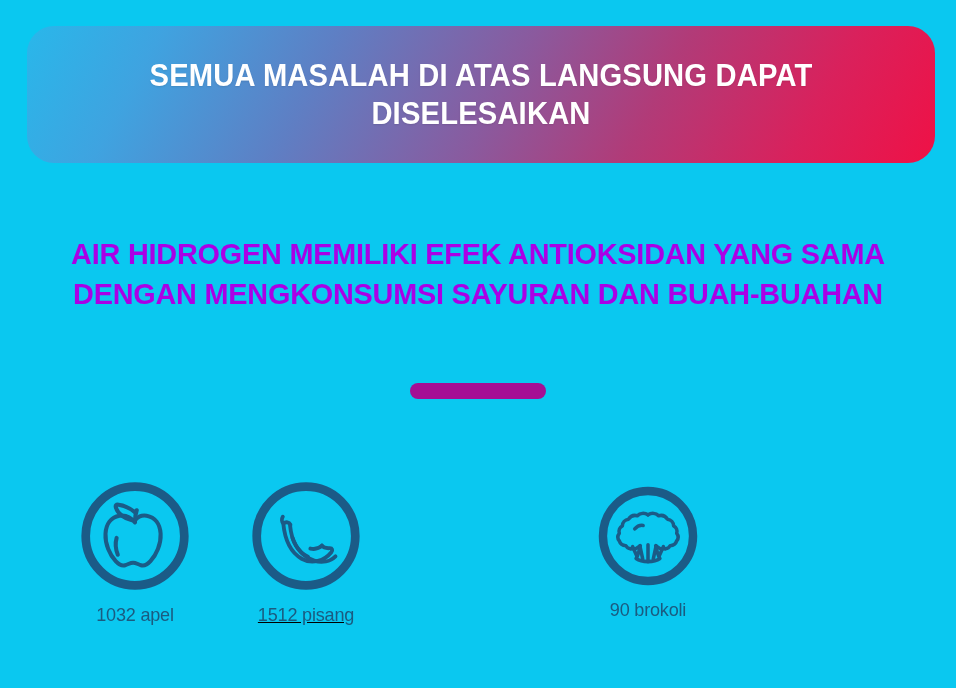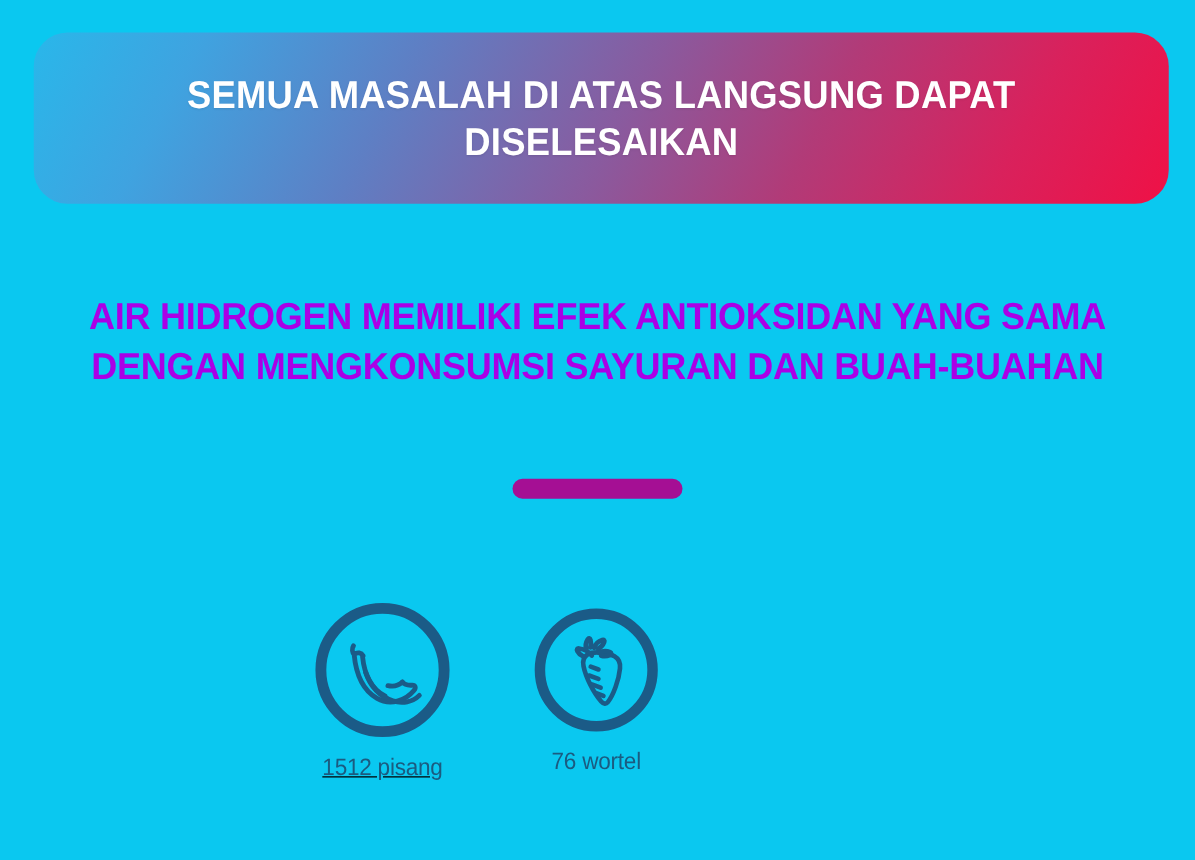--- a/index.html
+++ b/index.html
@@ -122,45 +122,59 @@
 <div class="banner">
   <div class="banner-title">SEMUA MASALAH DI ATAS LANGSUNG DAPAT DISELESAIKAN</div>
 </div>
 
 <div class="headline">AIR HIDROGEN MEMILIKI EFEK ANTIOKSIDAN YANG SAMA DENGAN MENGKONSUMSI SAYURAN DAN BUAH-BUAHAN</div>
 
 <div class="divider"></div>
 
 <div class="icon-row">
 
+  <div class="icon-item ic1">
+    <svg class="icon-circle" viewBox="0 0 120 120">
+      <circle cx="60" cy="60" r="51" fill="none" stroke="#1b5b87" stroke-width="9"></circle>
+      <g fill="none" stroke="#1b5b87" stroke-width="4.2" stroke-linecap="round" stroke-linejoin="round">
+        <path d="M60 46c-4-5-10-8-16-7-9 1.5-14 9-14.5 18.5-0.6 11 4.5 22 10.5 28.5 3.2 3.5 6.8 5 9.8 4.2 3-0.8 5.4-2.6 8.2-2.6 2.8 0 5.2 1.8 8.2 2.6 3 0.8 6.6-0.7 9.8-4.2 6-6.5 11.1-17.5 10.5-28.5C85.9 48 80.9 40.5 72 39c-5-0.8-9 1-12 4.6"></path>
+        <path d="M60 45c0-4 0.6-8.2 1.8-11.6"></path>
+        <path d="M60.5 36c-4.5-4-11-7.6-17.5-8.4-2.6-0.3-3.4 0.6-2.8 2.8 1.8 6.4 9 12 16.6 13.2"></path>
+        <path d="M41 62c-1.6 5.4-1.2 11.4 1.2 17.4"></path>
+      </g>
+    </svg>
+    <div class="icon-label">1032 apel</div>
+  </div>
 
   <div class="icon-item ic2">
     <svg class="icon-circle" viewBox="0 0 120 120">
       <circle cx="60" cy="60" r="51" fill="none" stroke="#1b5b87" stroke-width="9"></circle>
       <g fill="none" stroke="#1b5b87" stroke-width="4" stroke-linecap="round" stroke-linejoin="round">
         <path d="M36 40c-1.5 2.5-1 5.5 0.5 7 1.5 16 7.5 30 19 36.5 11 6.2 23.5 2 30.5-6.5 2-2.4 1.2-4.6-1.8-4.4-3.4 0.2-6.2-0.6-7.8-2.6"></path>
         <path d="M36.5 47c2.8-2 6-1.4 7.4 1.2"></path>
         <path d="M43.5 49c1.4 14.5 7.5 27 18.5 32.5"></path>
         <path d="M46 62c4 11.5 12 20 22.5 23.5 8 2.7 16.5 1 22-4.5"></path>
         <path d="M76.5 70c-3 2.8-7.5 4-12 3"></path>
       </g>
     </svg>
     <div class="icon-label">1512 pisang</div>
   </div>
 
-  <div class="icon-item ic3">
+
+  <div class="icon-item ic4">
     <svg class="icon-circle small" viewBox="0 0 120 120">
       <circle cx="60" cy="60" r="51" fill="none" stroke="#1b5b87" stroke-width="9.5"></circle>
-      <g fill="none" stroke="#1b5b87" stroke-width="4.2" stroke-linecap="round" stroke-linejoin="round">
-        <path d="M52 46c-3 2-4.5 6-3.5 10.5 2 10 9 24 16 32 2.2 2.5 4.4 2.6 6 0.6 5-6.4 10-20 11-30.5 0.5-5-1.5-9-5-11-6-3.5-19-5-24.5-1.6z"></path>
-        <path d="M56 47c-2.5-3.5-7-6-11.5-6.5-1.8-0.2-2.4 0.8-1.6 2.4 1 2 2.8 3.6 5 4.6"></path>
-        <path d="M51 41.5c-1-3.2-0.5-6.6 1.2-9.2 0.9-1.4 2.1-1.2 2.6 0.4 0.7 2.2 0.6 4.6-0.2 6.8"></path>
-        <path d="M58 40c1.2-3.5 4-6.2 7.4-7.2 1.6-0.5 2.4 0.5 1.8 2-1 2.6-3 4.8-5.5 6"></path>
-        <path d="M62.5 44.5c3-1.8 6.8-2 10-0.6 1.5 0.7 1.4 1.9-0.2 2.6-2.4 1.1-5.2 1.3-7.8 0.6"></path>
-        <path d="M55 57l7 2.5M53.5 65l8.5 3M56 73l8 3M60 81l6.5 2.5"></path>
+      <g fill="none" stroke="#1b5b87" stroke-width="4" stroke-linecap="round" stroke-linejoin="round">
+        <path d="M60 36c-4-2.5-9-2-12 1-4-1-8 0.5-10 4-4 0.5-7 3.5-7 7.5-3 1.5-4.5 5-3.5 8.5-2 2.5-2 6 0 8.5 1 3.5 4 5.5 7.5 5.5 1 2 3 3.2 5.2 3.4"></path>
+        <path d="M60 36c4-2.5 9-2 12 1 4-1 8 0.5 10 4 4 0.5 7 3.5 7 7.5 3 1.5 4.5 5 3.5 8.5 2 2.5 2 6 0 8.5-1 3.5-4 5.5-7.5 5.5-1 2-3 3.2-5.2 3.4"></path>
+        <path d="M40.2 74.4c4.5 0.5 8.5-1 11-3.5"></path>
+        <path d="M79.8 74.4c-4.5 0.5-8.5-1-11-3.5"></path>
+        <path d="M51 71c-1 6-2 11-4.5 14.5 3.5 2.5 8.5 3.5 13.5 3.5s10-1 13.5-3.5C71 82 70 77 69 71"></path>
+        <path d="M60 89V70"></path>
+        <path d="M54 86l-3-14M66 86l3-14M47.5 83l-5-11M72.5 83l5-11"></path>
+        <path d="M45 52c2.5-3 6-4.5 9.5-4"></path>
       </g>
     </svg>
-    <div class="icon-label">76 wortel</div>
+    <div class="icon-label">90 brokoli</div>
   </div>
-
 
 
 </div>
 
 </body></html>

